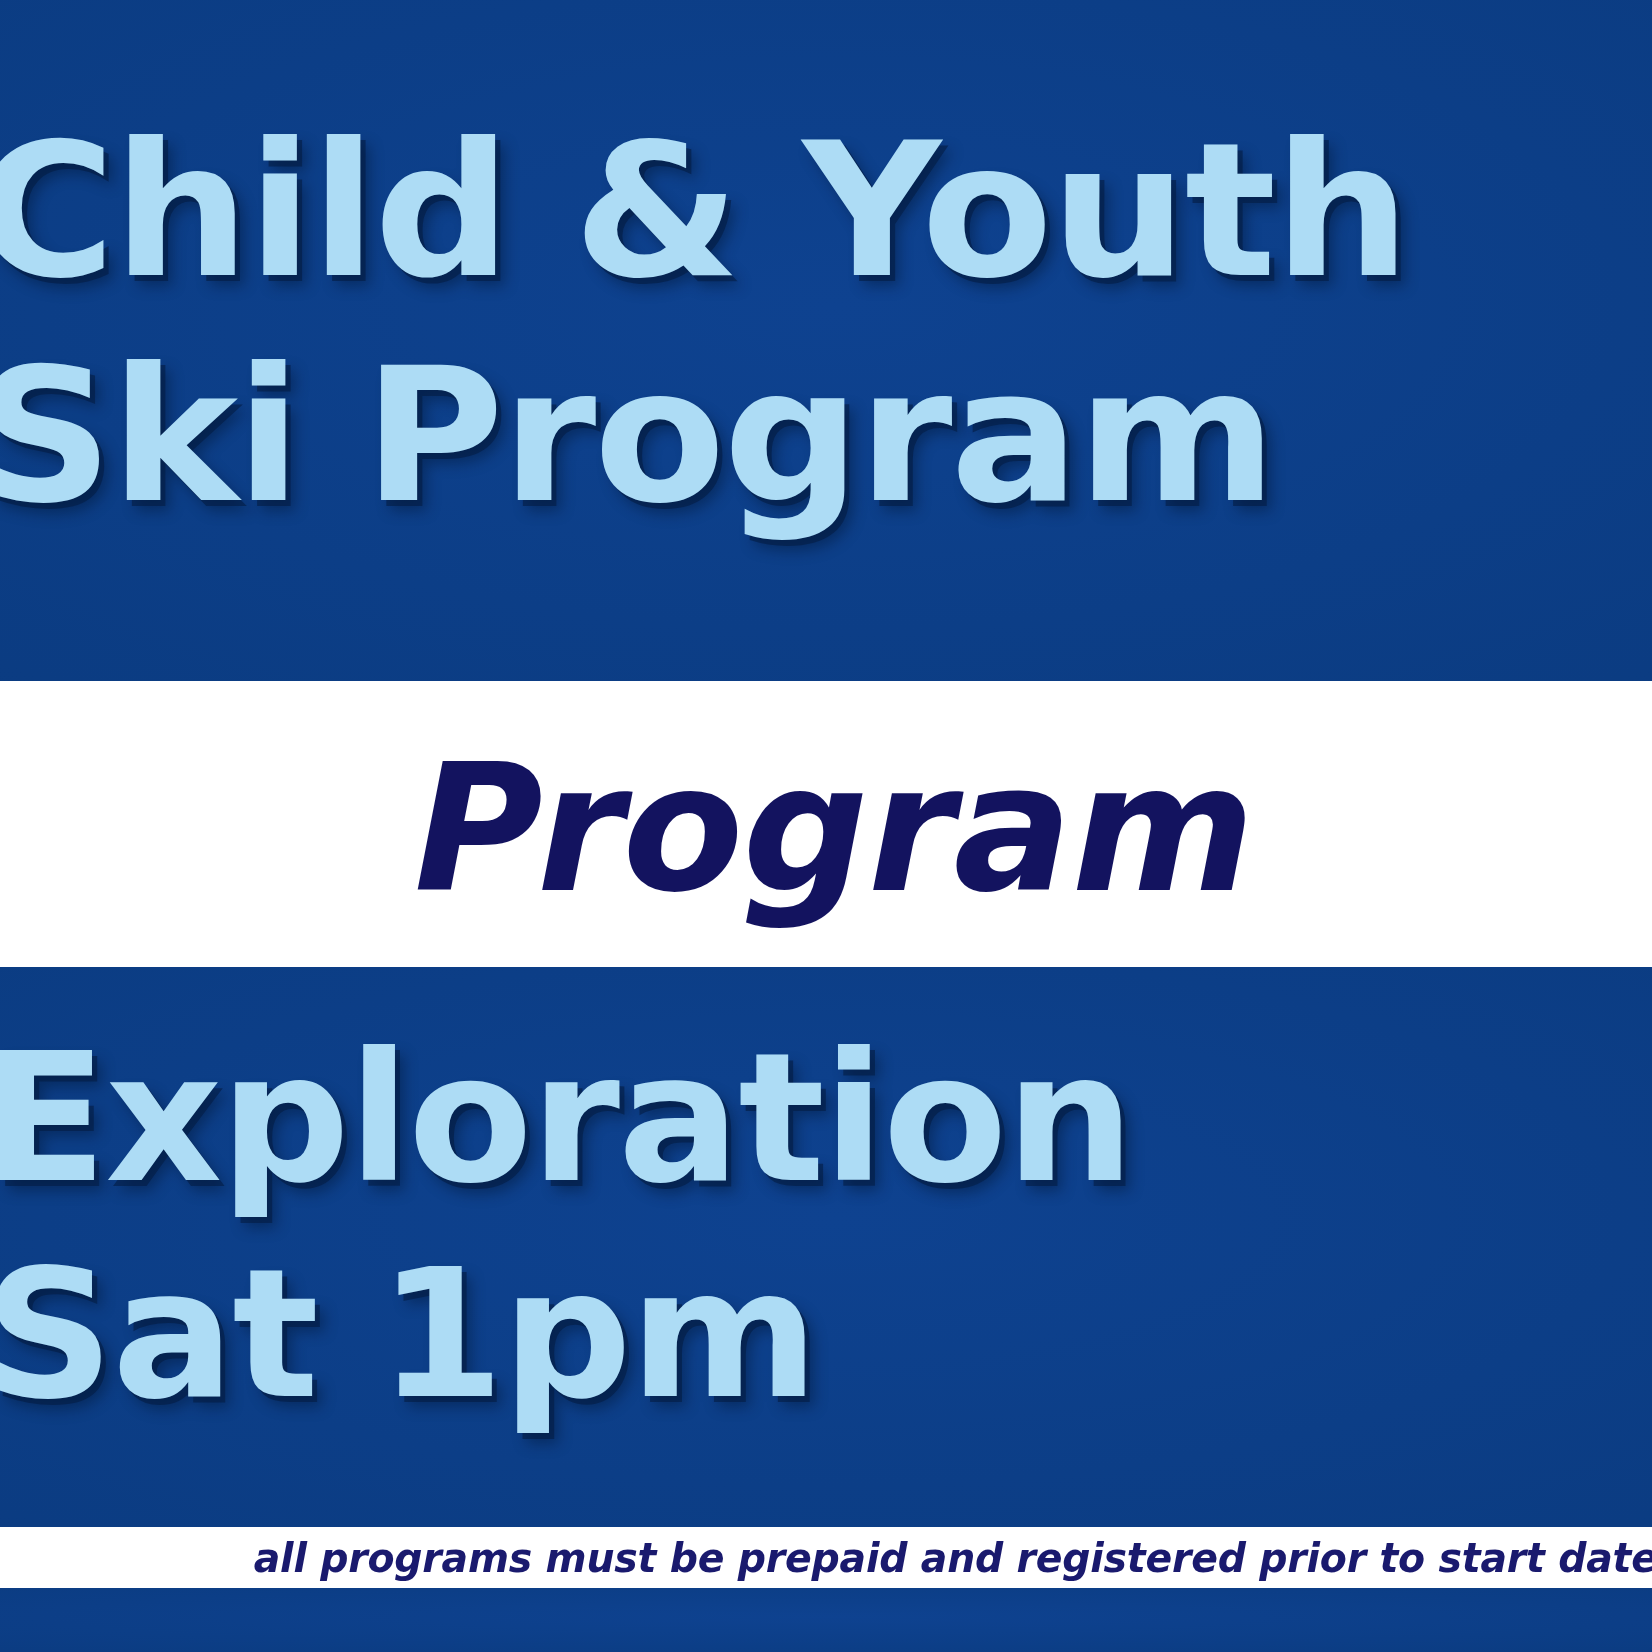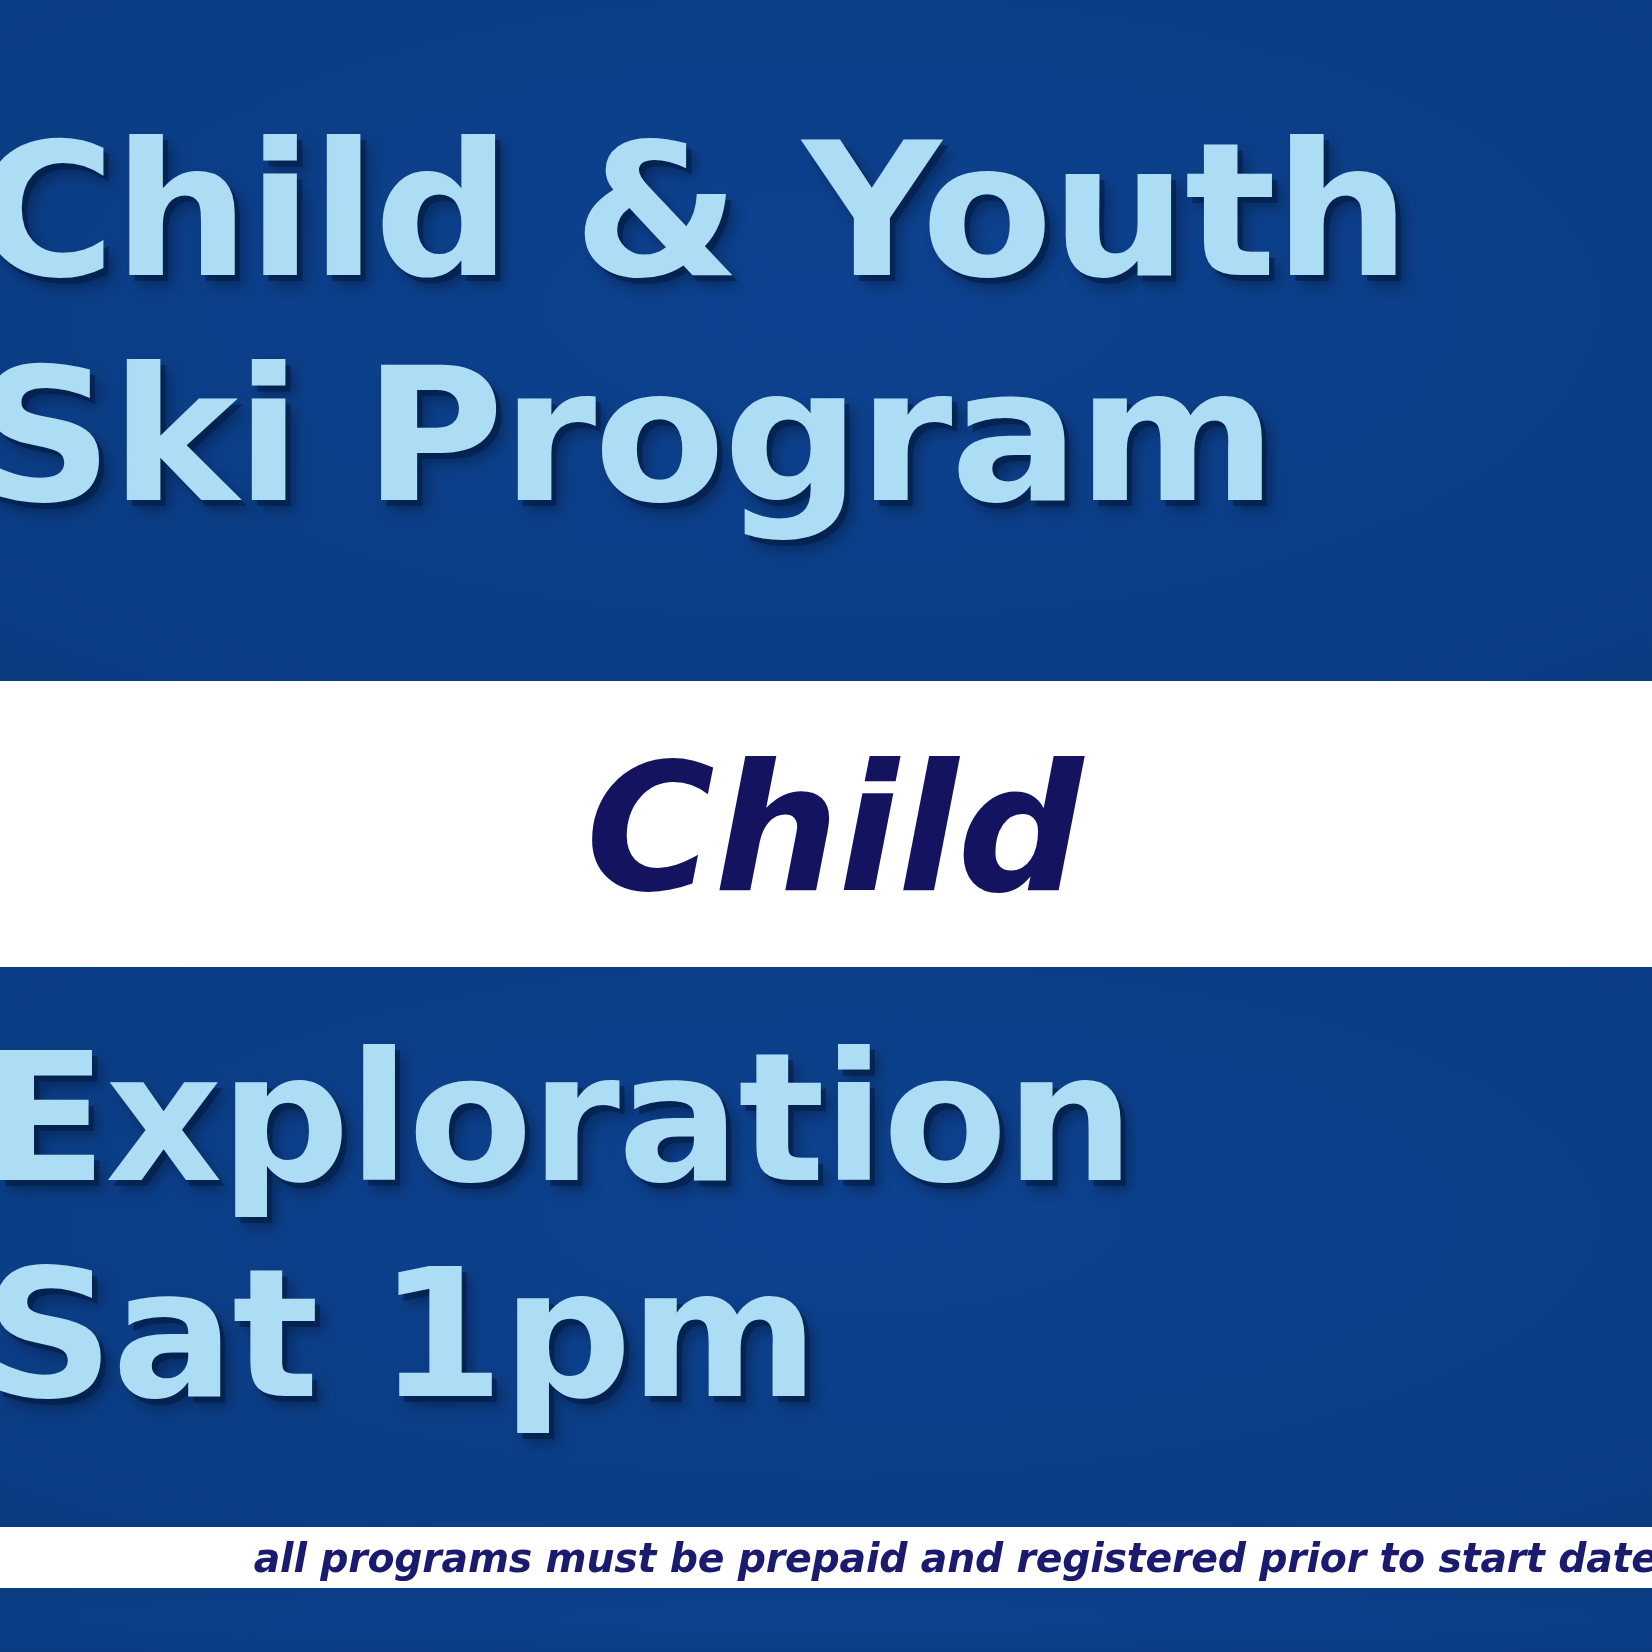--- a/index.html
+++ b/index.html
@@ -147,21 +147,21 @@
   <div class="band band-blue band-mid"></div>
 
   <div class="band band-white band-foot"></div>
 
   <div class="band band-blue band-bottom"></div>
 
   <div class="hl hl-1">Child &amp; Youth</div>
   <div class="hl hl-2">Ski Program</div>
 
   <div class="novice">
-    <span class="novice-text">Child</span>
+    <span class="novice-text">Program</span>
   </div>
 
   <div class="hl mid-1">Exploration</div>
   <div class="hl mid-2">Sat 1pm</div>
 
   <div class="footnote">
     <span class="footnote-text">all programs must be prepaid and registered prior to start date</span>
   </div>
 
 </div>

